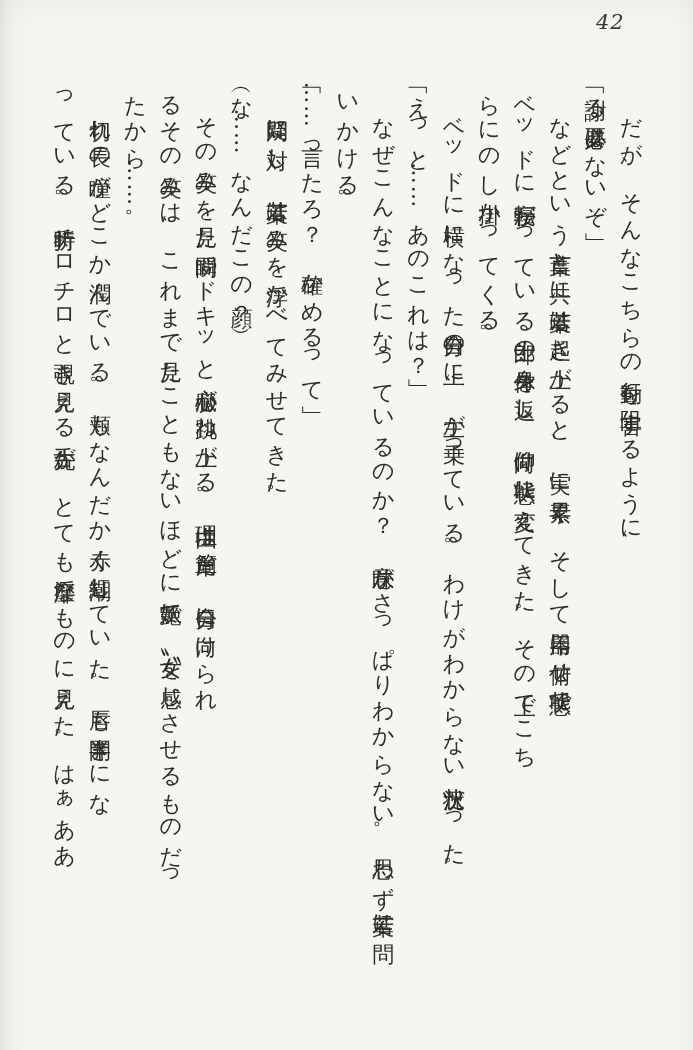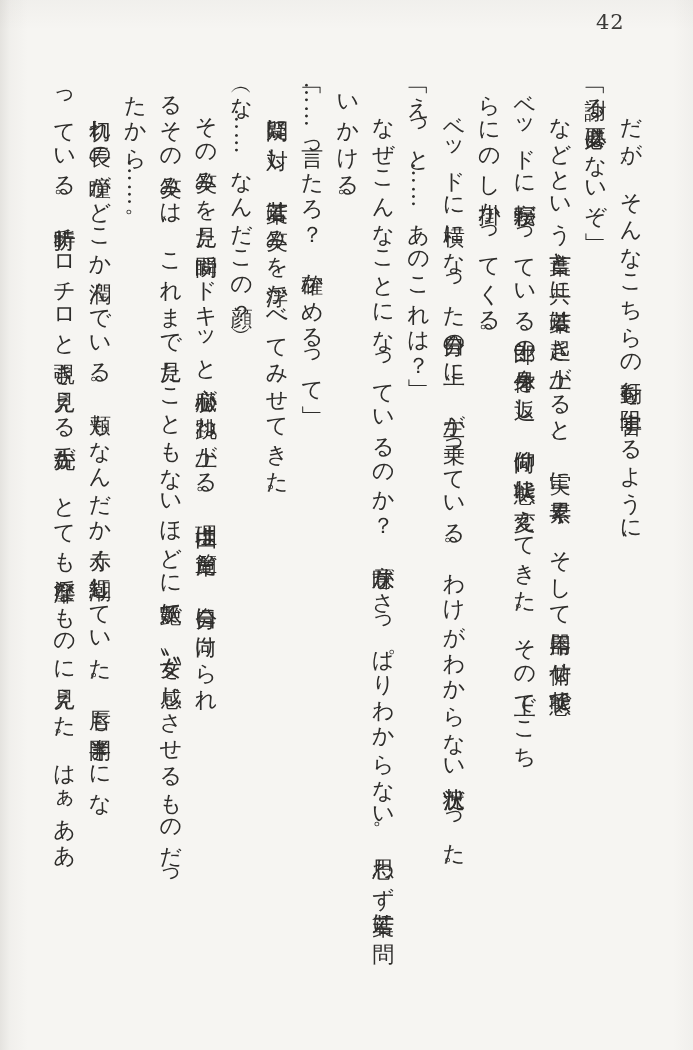--- a/index.html
+++ b/index.html
@@ -15,20 +15,21 @@
       linear-gradient(90deg, rgba(74,68,58,0.10) 0px, rgba(74,68,58,0.03) 10px, rgba(74,68,58,0) 28px),
       linear-gradient(180deg, rgba(74,68,58,0.03) 0px, rgba(74,68,58,0) 30px),
       linear-gradient(270deg, rgba(74,68,58,0.03) 0px, rgba(74,68,58,0) 20px),
       #f6f5f2;
     font-family: "DejaVu Serif", "Liberation Serif", serif;
   }
   .page-number {
     position: absolute;
     top: 10px;
     left: 596px;
+    font-style: italic;
     font-size: 21px;
     letter-spacing: 1px;
     color: #3a3937;
   }
   .text-block {
     position: absolute;
     top: 80px;
     right: 44px;
     height: 900px;
     writing-mode: vertical-rl;

